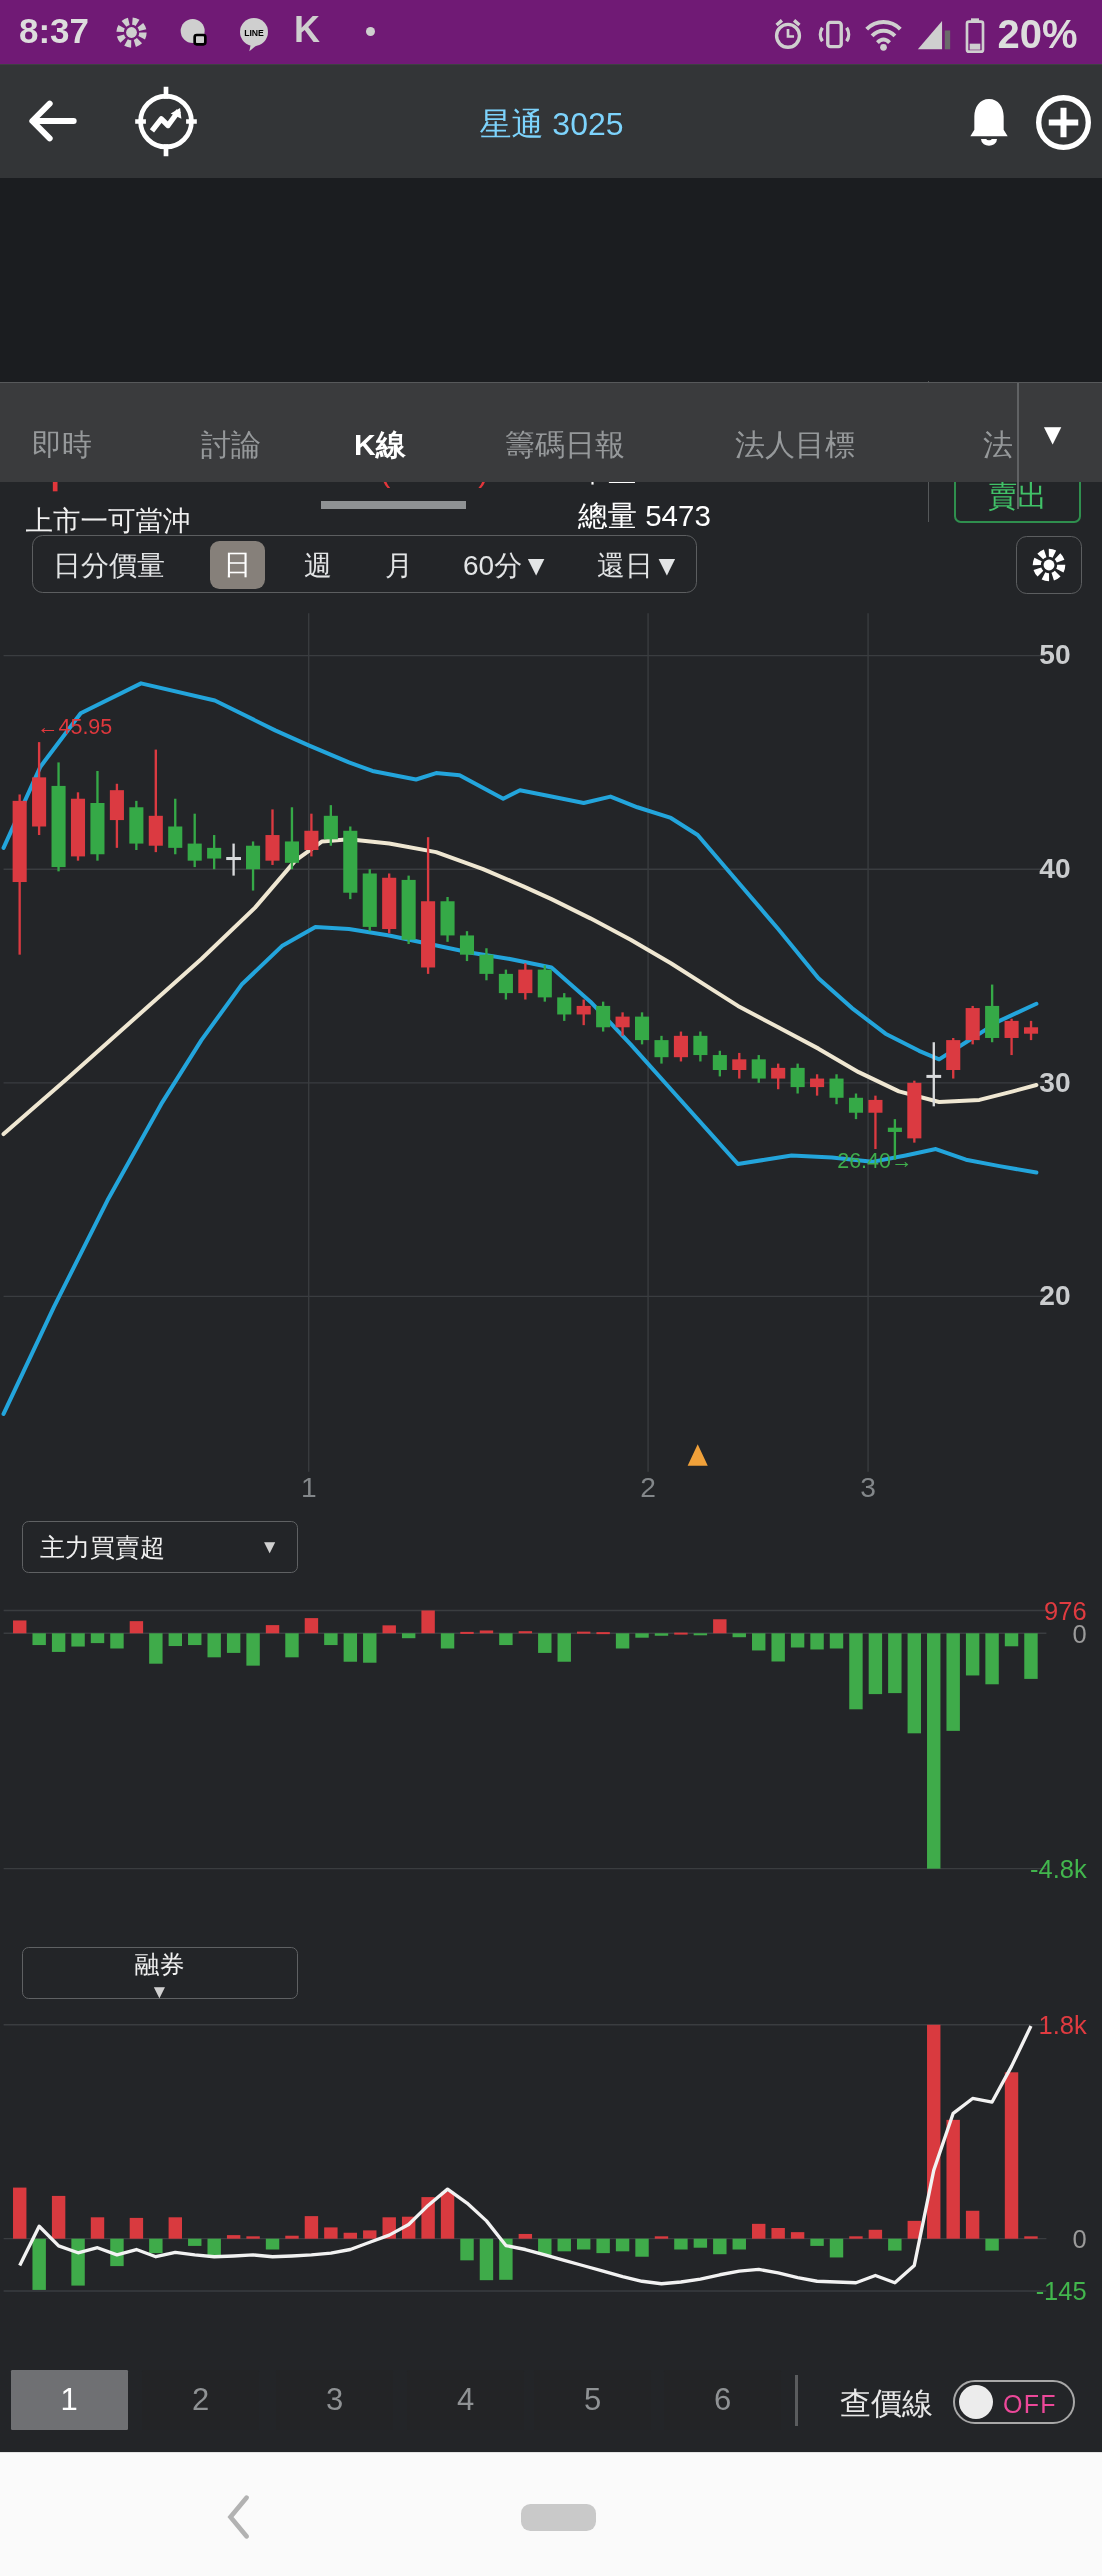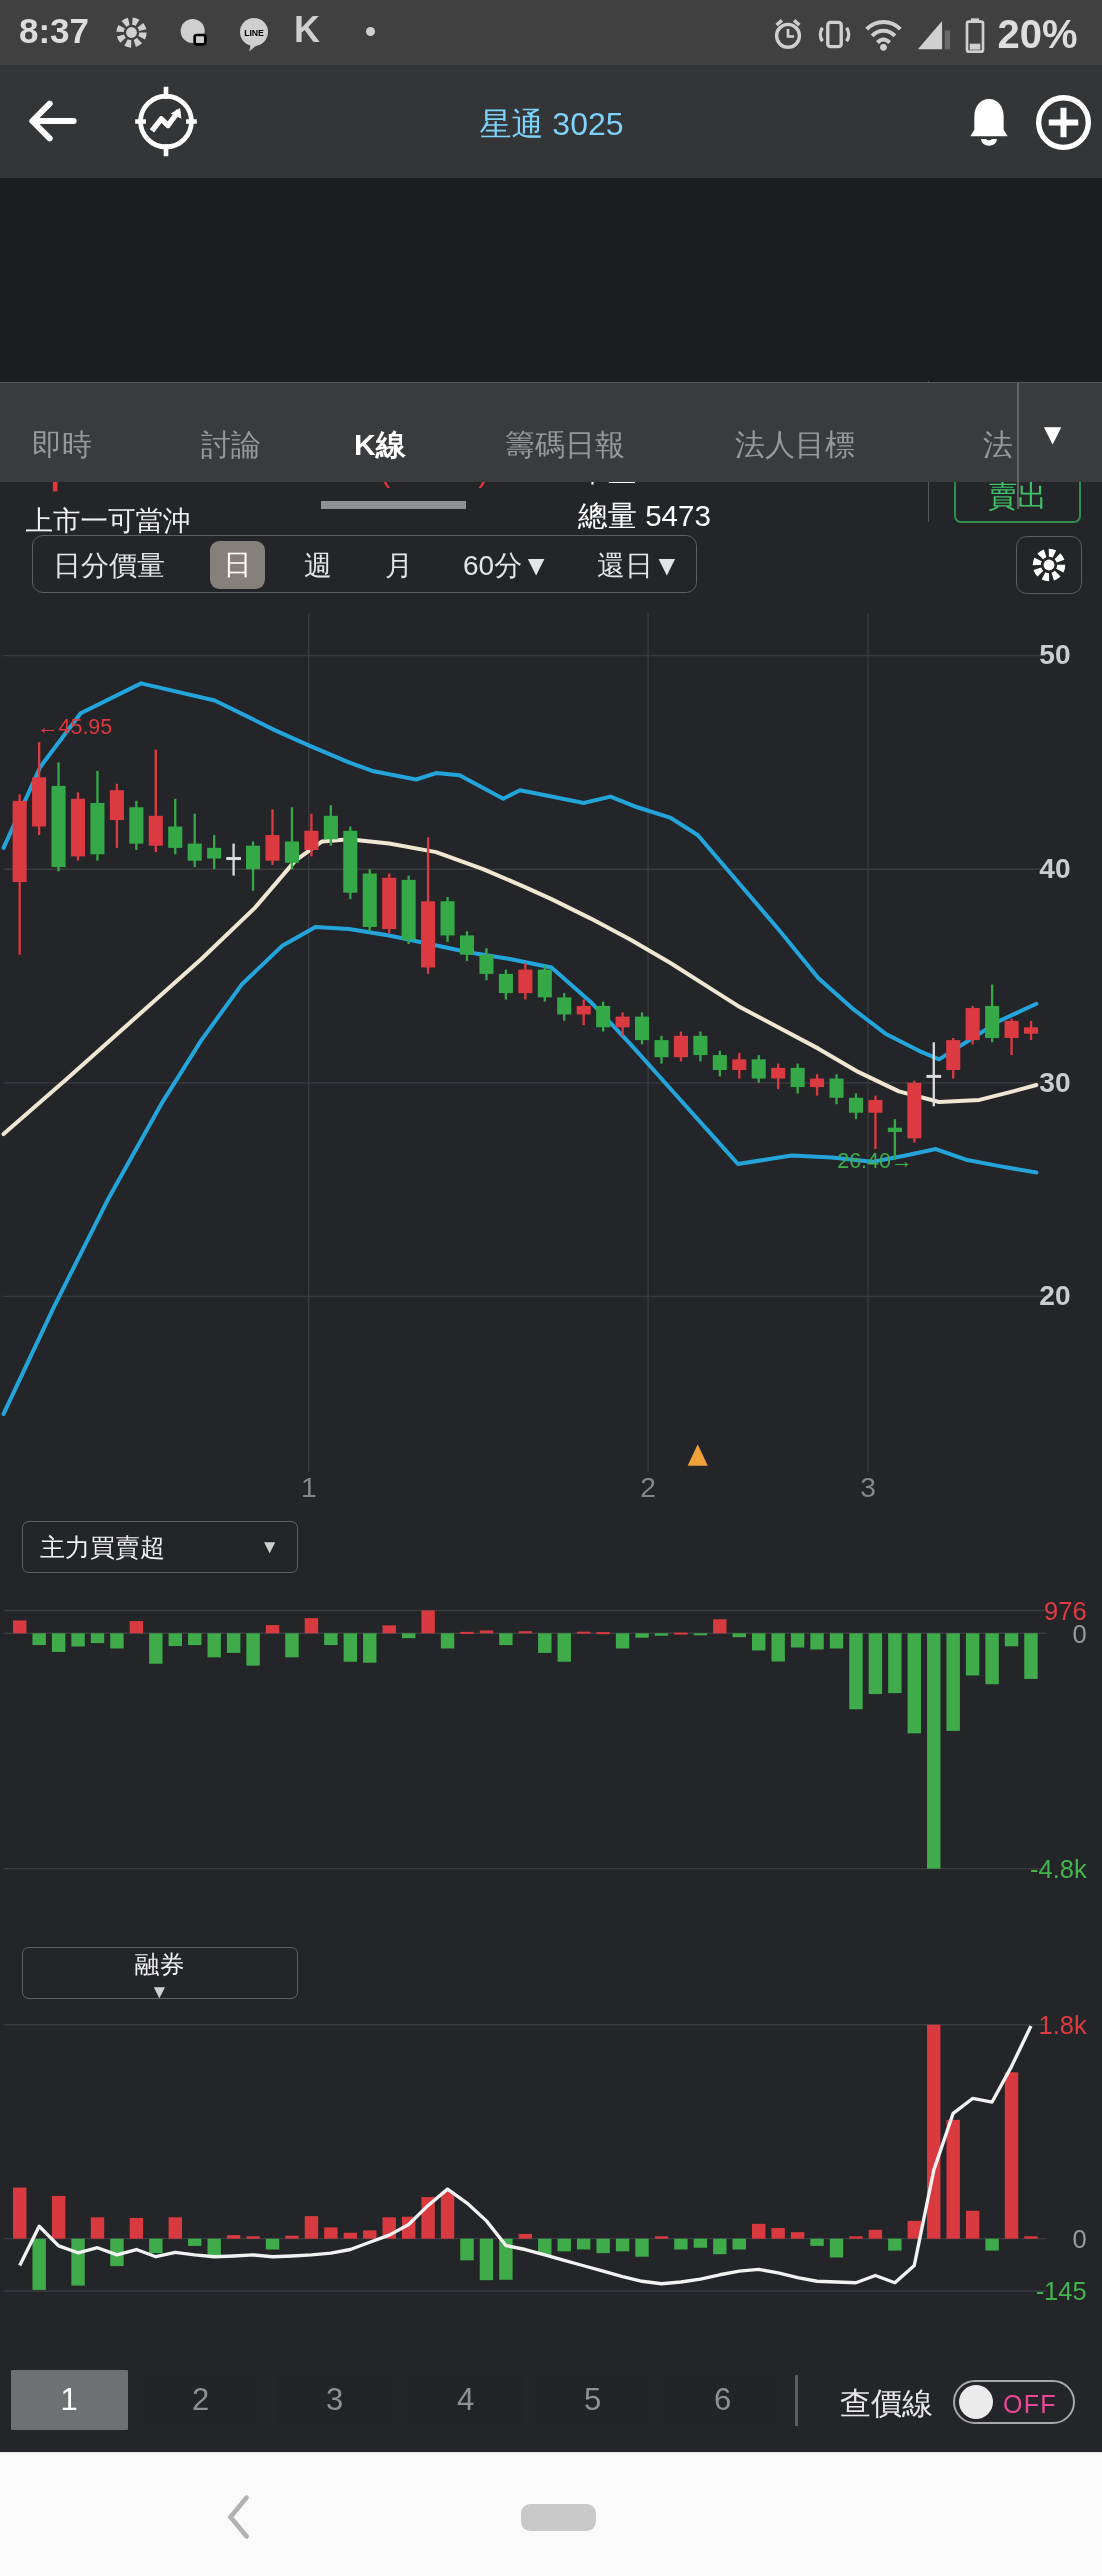--- a/index.html
+++ b/index.html
@@ -2,21 +2,21 @@
 <html style="font-size:10.7px"><head>
 <meta charset="utf-8">
 <style>
   * { margin:0; padding:0; box-sizing:border-box; }
   html,body { background:#000; }
   body { font-family:"Liberation Sans","DejaVu Sans",sans-serif; }
   .app { position:relative; width:1103px; height:2576px; background:#232528; overflow:hidden; }
   .abs { position:absolute; }
 
   
-  .status-bar { left:0; top:0; width:1103px; height:68px; background:#404040; color:#ccc; }
+  .status-bar { left:0; top:0; width:1103px; height:68px; background:#701a75; color:#ccc; }
   .sb-time { left:19px; top:10.7px; font-size:35px; font-weight:bold; color:#ddd; }
   .sb-ic { top:14.8px; }
   .sb-right { right:25.5px; top:12px; display:flex; align-items:center; gap:12px; }
   .sb-batt-txt { font-size:40px; font-weight:bold; color:#ddd; }
 
   
   .nav-bar { left:0; top:64px; width:1103px; height:114px; background:#333537; border-top:1.3px solid #3e4042; }
   .nav-title { left:0; top:38px; width:1103px; text-align:center; font-size:32px; color:#7dd3fc; }
 
   

